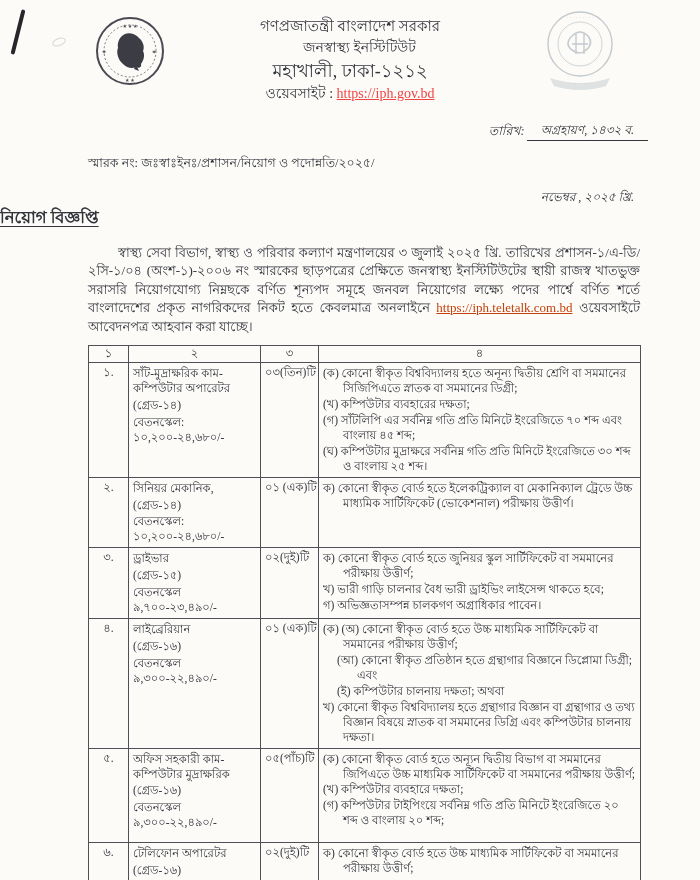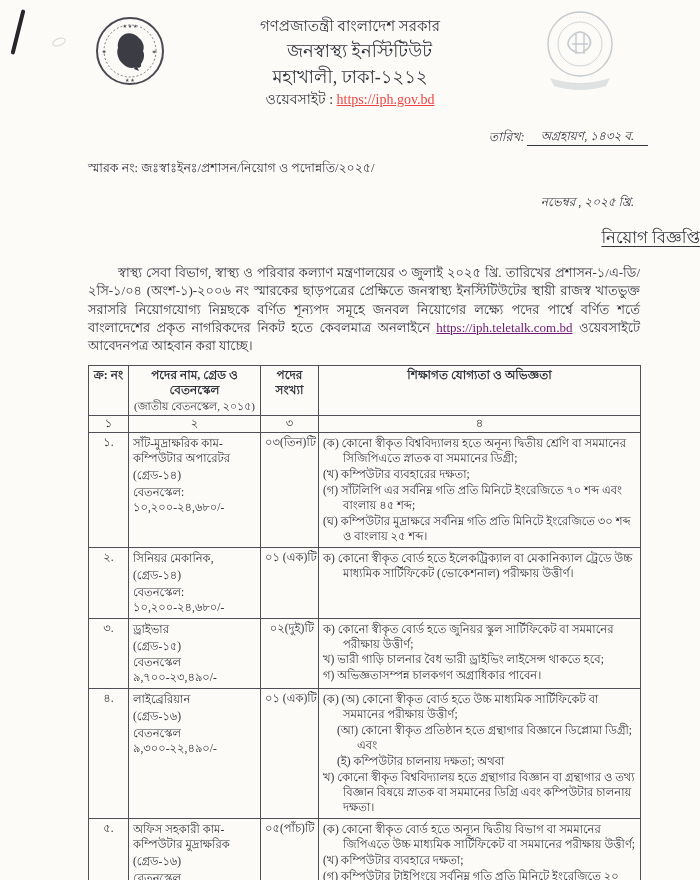--- a/index.html
+++ b/index.html
@@ -17,60 +17,60 @@
   .smudge {
     position:absolute; left:52px; top:38px; width:14px; height:8px;
     border:1px solid #c9c6c0; border-radius:50%; transform:rotate(-20deg); opacity:.7;
   }
   
   .seal-left { position:absolute; left:92px; top:12px; }
   .seal-right { position:absolute; left:532px; top:6px; opacity:.55; }
   
   .header-block { padding-top:16px; text-align:center; line-height:1.45; }
   .hdr-l1 { font-size:15px; }
-  .hdr-l2 { font-size:18px;margin-left:19px; }
+  .hdr-l2 { font-size:14px;margin-left:19px; }
   .hdr-l3 { font-size:18px; }
   .hdr-l4 { font-size:14px; }
   .hdr-l4 .url { text-decoration:underline; color:#ef4444; }
   
   .memo-row {
     margin:18px 52px 0 88px; display:flex; justify-content:space-between;
     align-items:center; font-size:12.5px;
   }
   .memo-no { white-space:nowrap; }
   .date-wrap { display:flex; align-items:flex-start; gap:2px;font-style:italic; }
   .date-frac { display:inline-block; text-align:center; font-size:12px; line-height:1.35; }
   .date-top { border-bottom:1.2px solid #33353d; padding:0 14px 1px 14px; }
   .date-bottom { padding-top:1px;margin-top:47px; }
   
   .doc-title {
-    margin-top:14px; text-align:right; font-size:16.5px; font-weight:normal;
+    text-align:left; font-size:16.5px; font-weight:bold;
     text-decoration:underline; text-underline-offset:3px;
   }
   
   .intro {
     margin:12px 60px 0 88px; font-size:13px; line-height:1.42;
     text-align:justify; text-indent:30px;
   }
-  .intro .url { text-decoration:underline; color:#701a75; }
+  .intro .url { text-decoration:underline; color:#c2410c; }
   
   table.posts {
     border-collapse:collapse; table-layout:fixed;
     margin:9px 0 0 88px; width:552px;
     font-size:11.5px; line-height:1.3;
   }
   table.posts th, table.posts td {
     border:1px solid #4f4f57; vertical-align:top; padding:2px 4px;
   }
   thead th { text-align:center; vertical-align:middle; font-weight:bold; font-size:12px; line-height:1.3; }
   .hdr-sub { font-weight:normal; font-size:11px; }
   tr.colnums td { text-align:center; padding:0 2px 1px; font-size:11.5px; height:15px; vertical-align:middle; }
   td.sl { text-align:center; padding-top:4px; }
   td.post div { padding:1px 0; }
-  td.cnt { text-align:right; padding-top:4px; white-space:nowrap;margin-left:9px; }
+  td.cnt { text-align:left; padding-top:4px; white-space:nowrap;margin-left:9px; }
   td.qual { padding:2px 5px 2px 6px; }
   .qitem { padding-left:20px; text-indent:-20px; margin:1px 0; }
   .qitem.ind { margin-left:14px; }
   tbody tr:nth-child(1){ height:113px; }
   tbody tr:nth-child(2){ height:49px; }
   tbody tr:nth-child(3){ height:64px; }
   tbody tr:nth-child(4){ height:122px; }
   tbody tr:nth-child(5){ height:94px; }
   tbody tr:nth-child(6){ height:52px; }
   tbody tr:nth-child(7){ height:47px; }
@@ -133,32 +133,20 @@
   </p>
 
   <table class="posts">
     <colgroup>
       <col style="width:40px">
         <col style="width:132px">
         <col style="width:58px">
         <col style="width:322px">
     </colgroup>
     <thead>
-      <tr>
-        <th>ক্র: নং</th>
-        <th>
-          <div>পদের নাম, গ্রেড ও বেতনস্কেল</div>
-          <div class="hdr-sub">(জাতীয় বেতনস্কেল, ২০১৫)</div>
-        </th>
-        <th>
-          <div>পদের</div>
-          <div>সংখ্যা</div>
-        </th>
-        <th>শিক্ষাগত যোগ্যতা ও অভিজ্ঞতা</th>
-      </tr>
       <tr class="colnums">
         <td>১</td>
         <td>২</td>
         <td>৩</td>
         <td>৪</td>
       </tr>
     </thead>
     <tbody>
         <tr>
           <td class="sl">১.</td>

